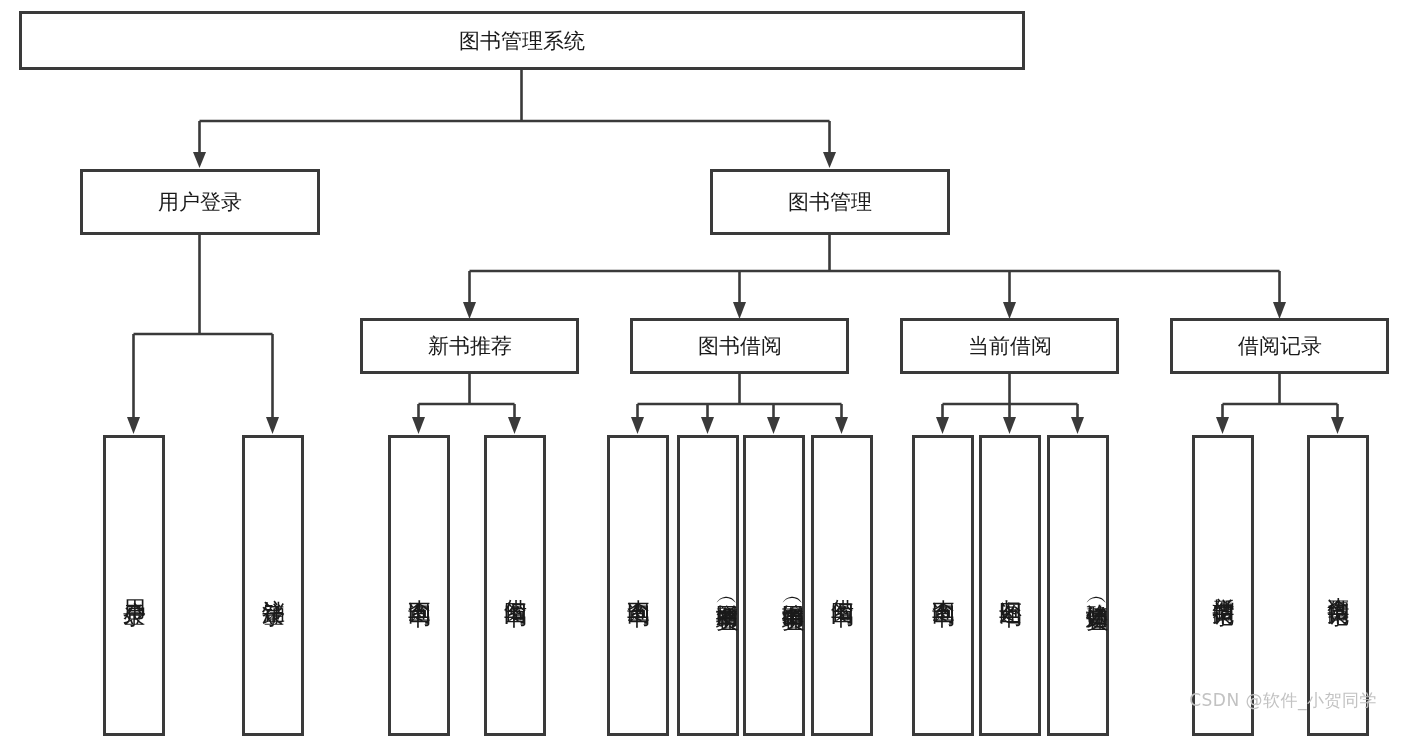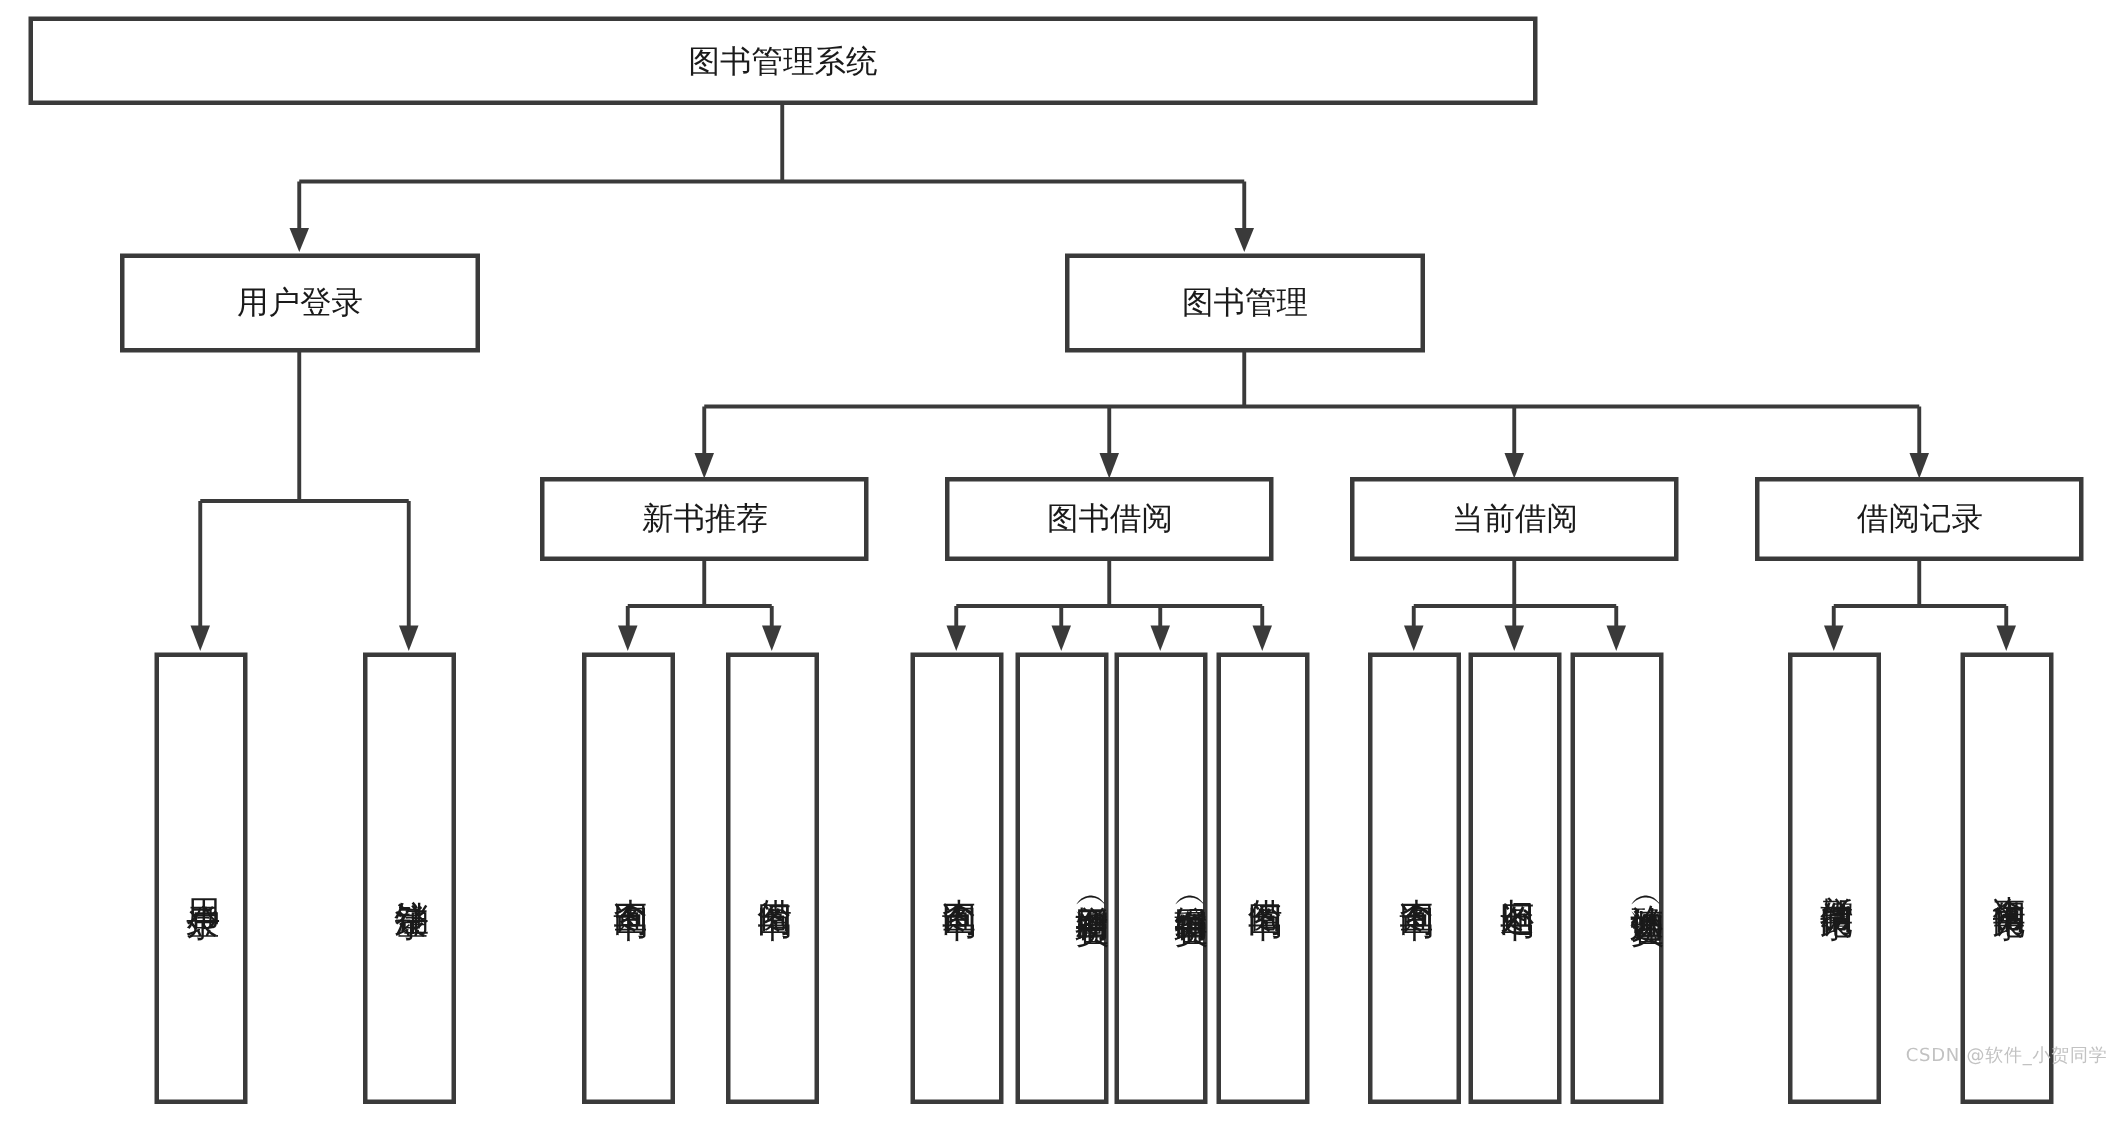--- a/index.html
+++ b/index.html
@@ -57,24 +57,24 @@
     line-height: 1.04;
     color: #1a1a1a;
     letter-spacing: 2px;
     text-align: center;
     white-space: nowrap;
     pointer-events: none;
     user-select: none;
   }
   .watermark {
     position: absolute;
-    right: 0;
+    right: 28px;
     bottom: 6px;
     font-family: "DejaVu Sans", "Liberation Sans", sans-serif;
-    font-size: 12px;
+    font-size: 17px;
     color: #c2c2c2;
     letter-spacing: 0.5px;
     white-space: nowrap;
     user-select: none;
   }
 </style>
 </head>
 <body>
 
 <div id="diagram-root">

